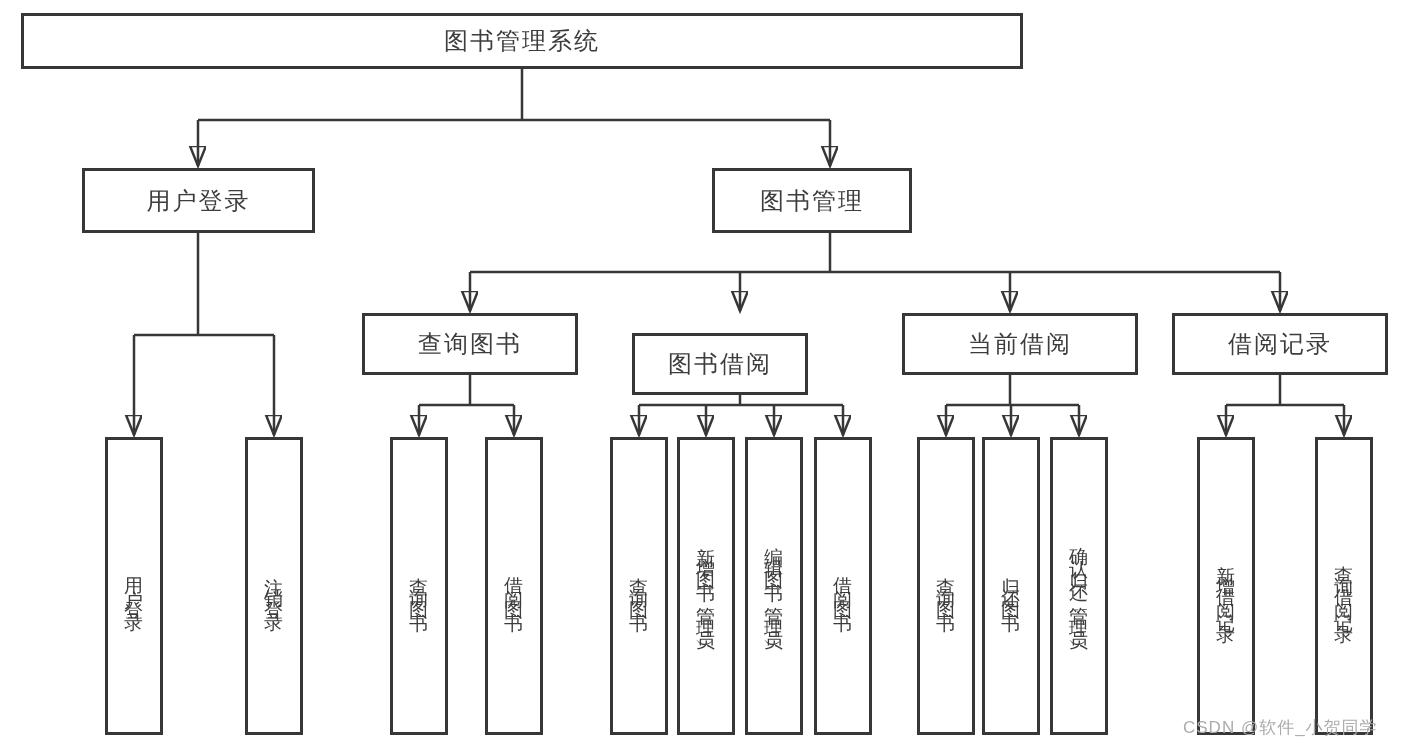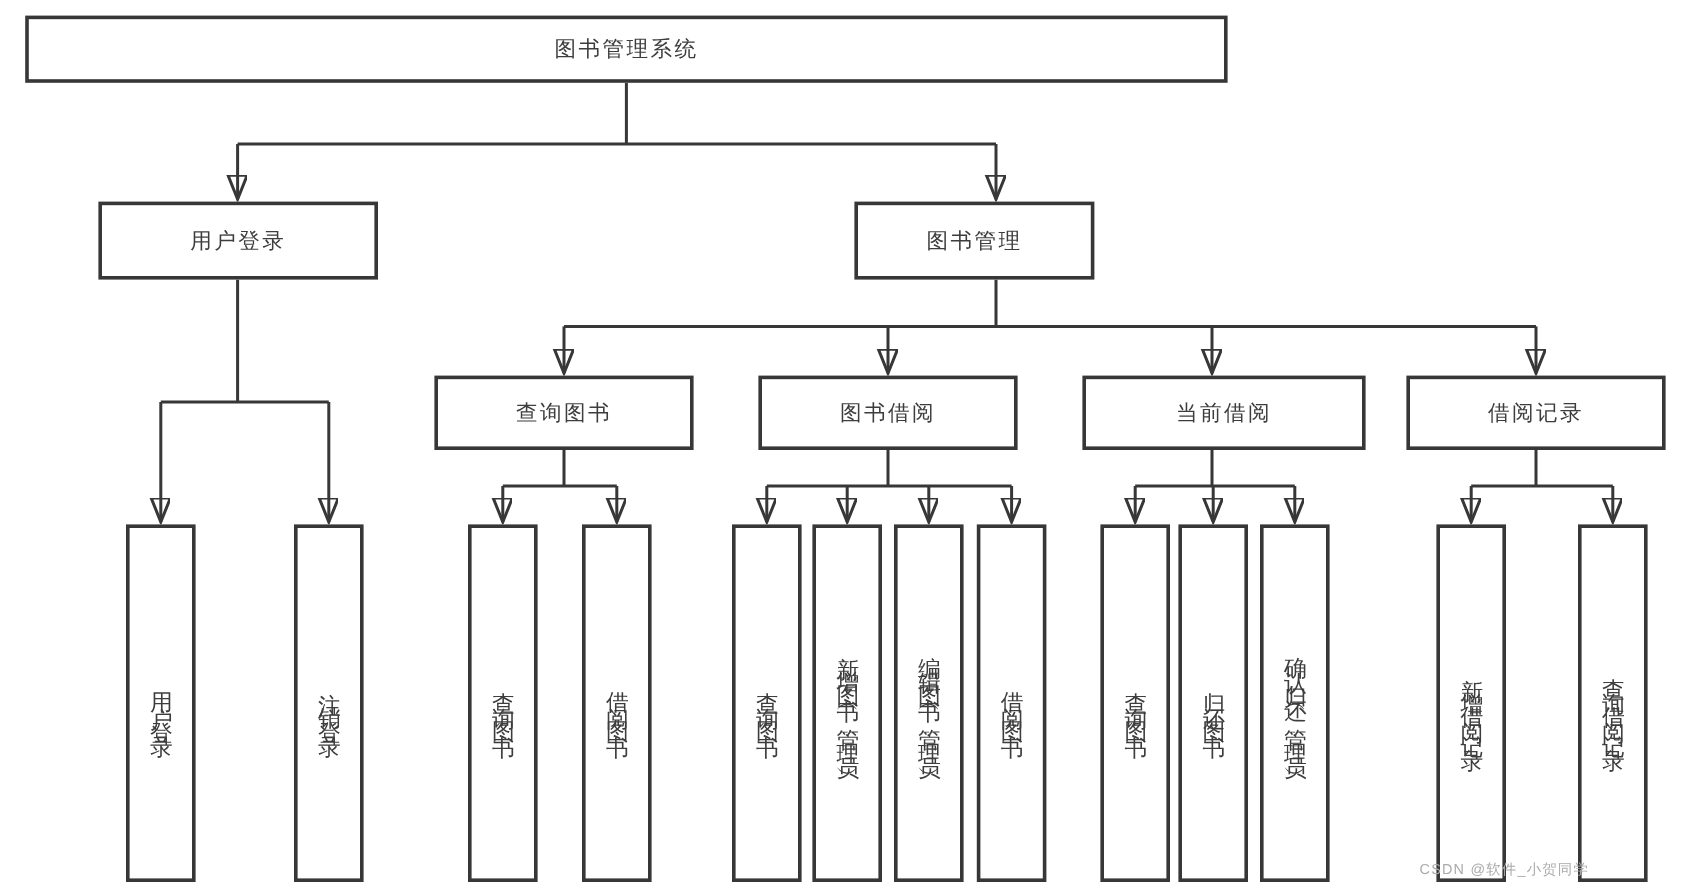--- a/index.html
+++ b/index.html
@@ -14,35 +14,35 @@
   svg.connectors{position:absolute;left:0;top:0;width:1405px;height:747px;z-index:1;}
   svg.connectors path, svg.connectors line{stroke:#373737;stroke-width:2.5;fill:none;}
   .box{
     position:absolute;
     background:#ffffff;
     border:3px solid #373737;
     box-sizing:border-box;
     display:flex;align-items:center;justify-content:center;
     z-index:2;
   }
-  .hbox{font-size:18px;letter-spacing:2px;}
+  .hbox{font-size:24px;letter-spacing:2px;}
   .lvl1{left:21px;top:13px;width:1002px;height:56px;}
   .lvl2{top:168px;height:65px;}
   .lvl3{top:313px;height:62px;}
   .leaf{
     top:437px;height:298px;width:58px;
     writing-mode:vertical-rl;
     text-orientation:mixed;
     font-size:19px;
     letter-spacing:12px;
     line-height:1;
   }
   .watermark{
     position:absolute;left:1183px;top:716px;
-    font-size:12px;color:#ababab;letter-spacing:1px;
+    font-size:17px;color:#ababab;letter-spacing:1px;
     z-index:5;white-space:nowrap;
   }
 </style>
 </head>
 <body>
 
 <div class="canvas">
 
   <svg class="connectors" viewBox="0 0 1405 747" xmlns="http://www.w3.org/2000/svg">
     <defs>
@@ -77,21 +77,21 @@
     <line x1="1226" y1="405" x2="1226" y2="435" marker-end="url(#ah)"></line>
     <line x1="1344" y1="405" x2="1344" y2="435" marker-end="url(#ah)"></line>
   </svg>
 
   <div class="box hbox lvl1">图书管理系统</div>
 
   <div class="box hbox lvl2" style="left:82px;width:233px;">用户登录</div>
   <div class="box hbox lvl2" style="left:712px;width:200px;">图书管理</div>
 
   <div class="box hbox lvl3" style="left:362px;width:216px;">查询图书</div>
-  <div class="box hbox lvl3" style="left:632px;width:216px;">图书借阅</div>
+  <div class="box hbox lvl3" style="left:632px;width:176px;margin-top:20px;">图书借阅</div>
   <div class="box hbox lvl3" style="left:902px;width:236px;">当前借阅</div>
   <div class="box hbox lvl3" style="left:1172px;width:216px;text-align:center;">借阅记录</div>
 
   <div class="box leaf" style="left:105px;">用户登录</div>
   <div class="box leaf" style="left:245px;">注销登录</div>
 
   <div class="box leaf" style="left:390px;">查询图书</div>
   <div class="box leaf" style="left:485px;">借阅图书</div>
 
   <div class="box leaf" style="left:610px;">查询图书</div>

